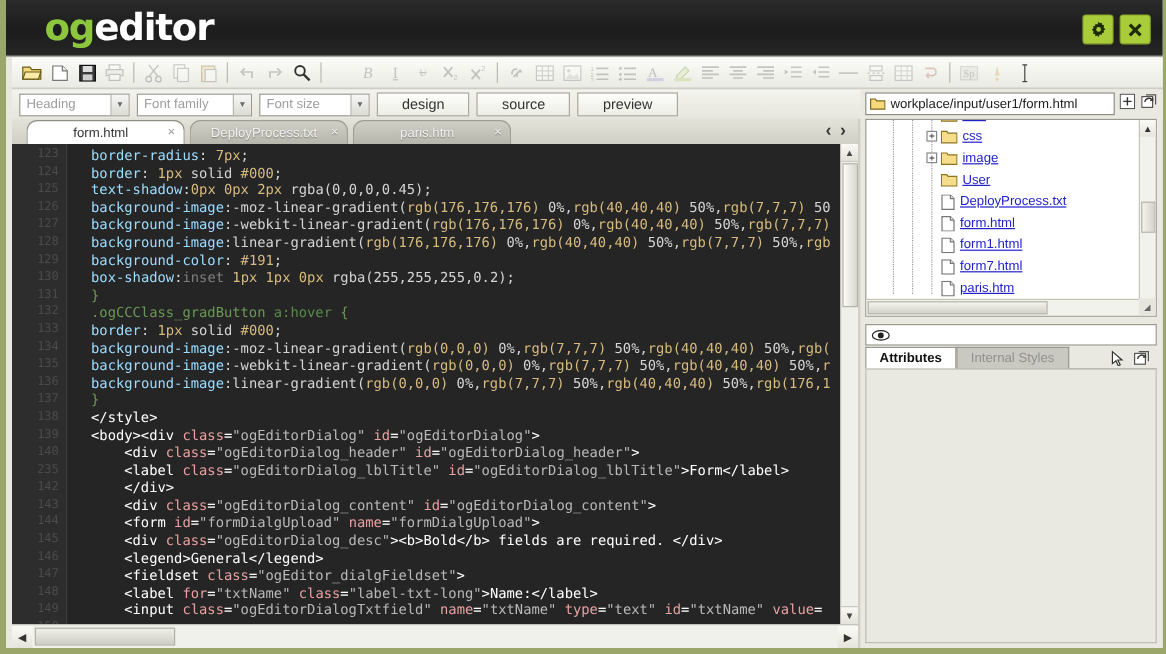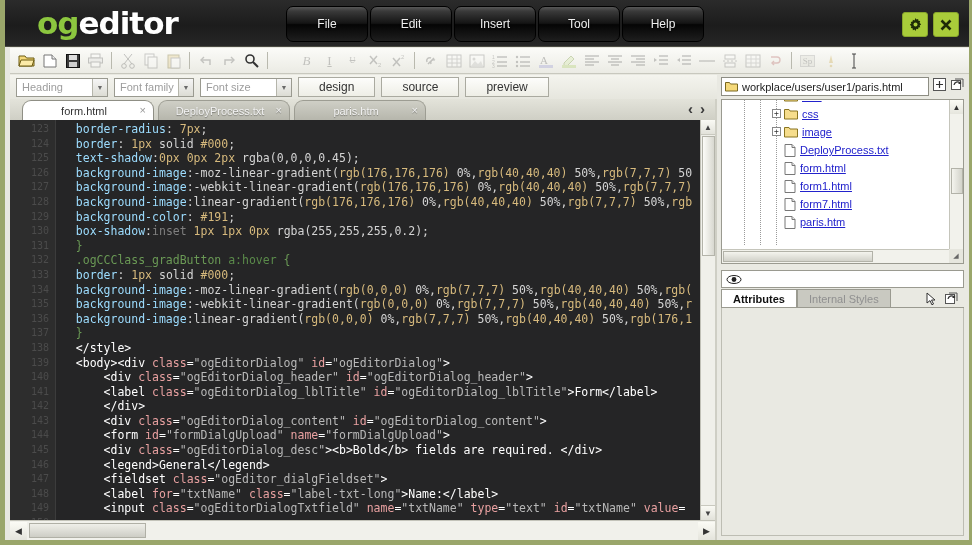--- a/index.html
+++ b/index.html
@@ -116,21 +116,21 @@
   }
   .combo .arrow {
     position: absolute; right: 0; top: 0;
     width: 15px; height: 17px;
     background: linear-gradient(#f6f6f6, #dcdcd4);
     border-left: 1px solid #b5b5ab;
     display: flex; align-items: center; justify-content: center;
     font-size: 7px; color: #6a6a6a;
   }
   .combo.heading { width: 92px; }
-  .combo.family  { width: 80px; }
+  .combo.family  { width: 96px; }
   .combo.size    { width: 92px; }
   .modebtn {
     height: 20px;
     min-width: 70px;
     background: linear-gradient(#fdfdfb, #eeeee6);
     border: 1px solid #aaaaa0;
     font-size: 12px; color: #333;
     display: flex; align-items: center; justify-content: center;
     padding: 0 20px;
     cursor: pointer;
@@ -429,27 +429,20 @@
 <body>
 
 <div id="app">
 
   <div class="titlebar">
     <div class="logo">
       <span class="og">og</span><span class="ed">editor</span>
     </div>
   </div>
 
-  <div class="menubar">
-    <div class="menu-item">File</div>
-    <div class="menu-item">Edit</div>
-    <div class="menu-item">Insert</div>
-    <div class="menu-item">Tool</div>
-    <div class="menu-item">Help</div>
-  </div>
 
   <div class="winbtns">
     <div class="winbtn">
       <span>
         <svg width="15" height="15" viewBox="0 0 16 16">
             <path fill="#1d2b07" d="M8 1l1 1.6 1.8-.6.3 1.9 1.9.3-.6 1.8L14 8l-1.6 1 .6 1.8-1.9.3-.3 1.9-1.8-.6L8 15l-1-1.6-1.8.6-.3-1.9-1.9-.3.6-1.8L2 8l1.6-1-.6-1.8 1.9-.3.3-1.9 1.8.6z"></path>
             <circle cx="8" cy="8" r="2.1" fill="#a9cc3a"></circle>
           </svg>
       </span>
     </div>
@@ -780,21 +773,21 @@
           <div>131</div>
           <div>132</div>
           <div>133</div>
           <div>134</div>
           <div>135</div>
           <div>136</div>
           <div>137</div>
           <div>138</div>
           <div>139</div>
           <div>140</div>
-          <div>141</div>
+          <div>235</div>
           <div>142</div>
           <div>143</div>
           <div>144</div>
           <div>145</div>
           <div>146</div>
           <div>147</div>
           <div>148</div>
           <div>149</div>
           <div>150</div>
         </div>
@@ -847,21 +840,21 @@
   <div class="splitter"></div>
 
   <div class="rpanel">
 
     <div class="pathbar">
       <span>
           <svg width="13" height="11" viewBox="0 0 13 11">
             <path d="M0.5 1.5h4l1 1.5h7v7h-12z" fill="#f5d97a" stroke="#7a6820"></path>
           </svg>
         </span>
-      <span class="ptxt">workplace/users/user1/paris.html</span>
+      <span class="ptxt">workplace/input/user1/form.html</span>
     </div>
     <div class="pathicons">
       <span class="pi">
           <svg width="13" height="13" viewBox="0 0 13 13">
             <rect x="0.5" y="0.5" width="12" height="12" fill="#fff" stroke="#555"></rect>
             <path d="M6.5 3v7M3 6.5h7" stroke="#333" stroke-width="1.2"></path>
           </svg>
         </span>
       <span class="pi">
           <svg width="15" height="13" viewBox="0 0 15 13">
@@ -898,20 +891,28 @@
             <span class="tname">css</span>
           </div>
           <div class="trow">
             <span class="exp">+</span>
             <span>
               <svg width="14" height="12" viewBox="0 0 14 12">
                 <path d="M0.5 1.5h4.5l1 1.5h7.5v8h-13z" fill="#f6dd8c" stroke="#8a7520"></path>
               </svg>
             </span>
             <span class="tname">image</span>
+          </div>
+          <div class="trow">
+            <span>
+              <svg width="14" height="12" viewBox="0 0 14 12">
+                <path d="M0.5 1.5h4.5l1 1.5h7.5v8h-13z" fill="#f6dd8c" stroke="#8a7520"></path>
+              </svg>
+            </span>
+            <span class="tname">User</span>
           </div>
           <div class="trow">
             <span>
               <svg width="12" height="13" viewBox="0 0 12 13">
                 <path d="M1 0.5h7l3 3v9h-10z" fill="#fff" stroke="#777"></path>
                 <path d="M8 0.5v3h3" fill="#e8e8e8" stroke="#777"></path>
               </svg>
             </span>
             <span class="tname">DeployProcess.txt</span>
           </div>

